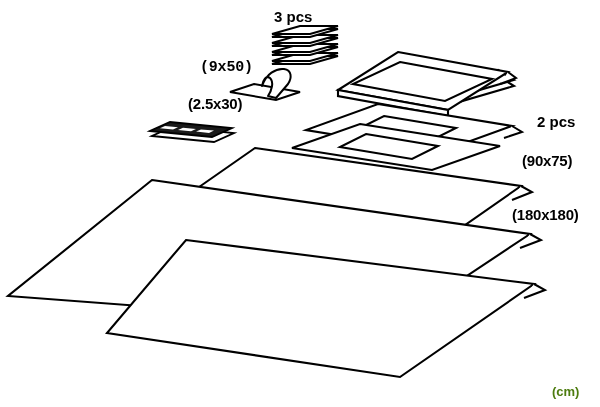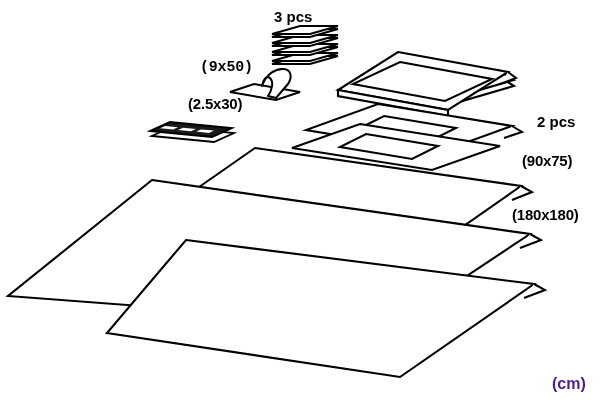--- a/index.html
+++ b/index.html
@@ -83,22 +83,23 @@
     font-size: 15px;
     color: #000000;
     white-space: nowrap;
     line-height: 1.12;
     letter-spacing: -0.2px;
   }
   .unit-label {
     position: absolute;
     font-family: "Liberation Sans", sans-serif;
     font-weight: bold;
-    font-size: 16px;
-    color: #4c1d95;
+    font-size: 13px;
+    color: #4d7c0f;
+    margin-top: 9px;
   }
   .pcs-label {
     position: absolute;
     font-family: "Liberation Sans", sans-serif;
     font-weight: bold;
     font-size: 15px;
     color: #000000;
     white-space: nowrap;
   }
 </style>

